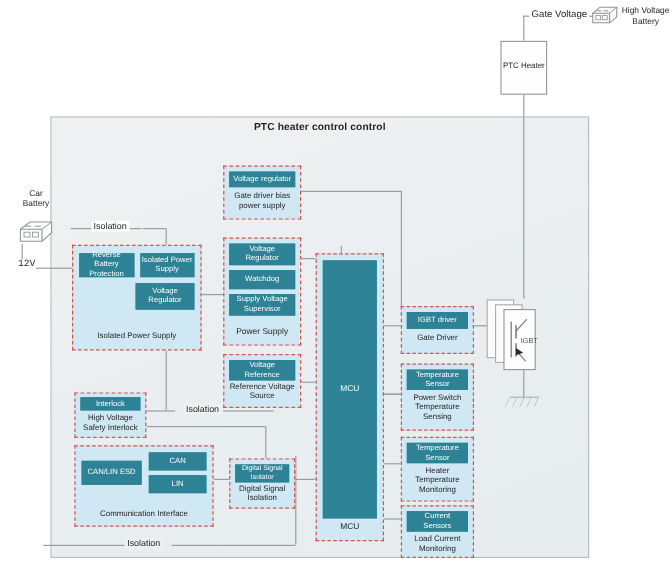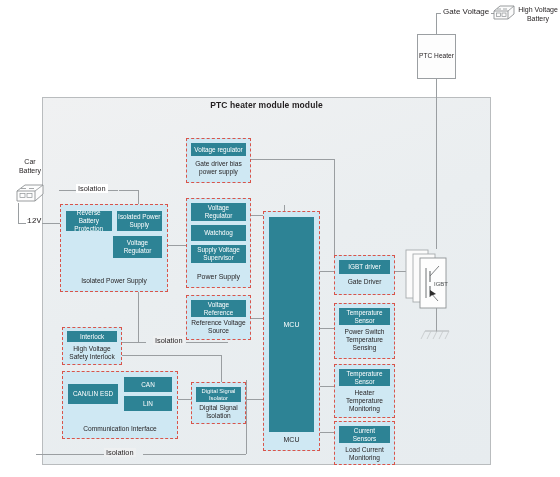--- a/index.html
+++ b/index.html
@@ -117,21 +117,21 @@
     padding: 0 1px;
   }
   svg { display: block; overflow: visible; }
 </style>
 </head>
 <body>
 
 <div id="stage">
 
   <div class="abs" id="module-frame"></div>
-  <div class="abs" id="module-title">PTC heater module module</div>
+  <div class="abs" id="module-title">PTC heater control control</div>
 
   <div class="abs ln lnh" style="left:436px; top:13px; width:70px;"></div>
   <div class="abs ln lnv" style="left:436px; top:13px; height:21px;"></div>
   <div class="abs hv-label" style="left:441px; top:7px;">Gate Voltage</div>
 
   <div class="abs" style="left:491px; top:4px; width:26px; height:18px;">
     <svg width="26" height="18" viewBox="0 0 26 18">
       <path d="M3 7 L9 2 L23 2 L23 10 L17 15 L3 15 Z" fill="#fbfbfb" stroke="#8e9294" stroke-width="0.9"></path>
       <path d="M3 7 L17 7 L17 15" fill="none" stroke="#8e9294" stroke-width="0.9"></path>
       <path d="M17 7 L23 2" fill="none" stroke="#8e9294" stroke-width="0.8"></path>
@@ -158,21 +158,21 @@
       <path d="M4 9 L22 9 L22 19" fill="none" stroke="#8e9294" stroke-width="0.9"></path>
       <path d="M22 9 L30 3" fill="none" stroke="#8e9294" stroke-width="0.8"></path>
       <path d="M8 6.5 L13 6.5 M16 6.5 L21 6.5" stroke="#8e9294" stroke-width="0.8"></path>
       <rect x="7" y="11.5" width="5" height="4" fill="none" stroke="#8e9294" stroke-width="0.7"></rect>
       <rect x="14" y="11.5" width="5" height="4" fill="none" stroke="#8e9294" stroke-width="0.7"></rect>
     </svg>
   </div>
 
   <div class="abs ln lnv" style="left:18px; top:203px; height:20px;"></div>
   <div class="abs ln lnh" style="left:18px; top:223px; width:42px;"></div>
-  <div class="abs volt-label" style="left:26px; top:216px;font-family:Liberation Mono, monospace;">12V</div>
+  <div class="abs volt-label" style="left:14px; top:216px;font-family:Liberation Mono, monospace;">12V</div>
 
   <div class="abs ln lnh" style="left:59px; top:190px; width:59px;"></div>
   <div class="abs iso-label" style="left:76px; top:184px;">Isolation</div>
   <div class="abs ln lnh" style="left:119px; top:190px; width:19px;"></div>
   <div class="abs ln lnv" style="left:138px; top:190px; height:14px;"></div>
 
   <div class="abs ln lnh" style="left:121px; top:342px; width:25px;"></div>
   <div class="abs iso-label" style="left:153px; top:336px; background:#eef0f1;">Isolation</div>
   <div class="abs ln lnh" style="left:186px; top:342px; width:42px;"></div>
 

